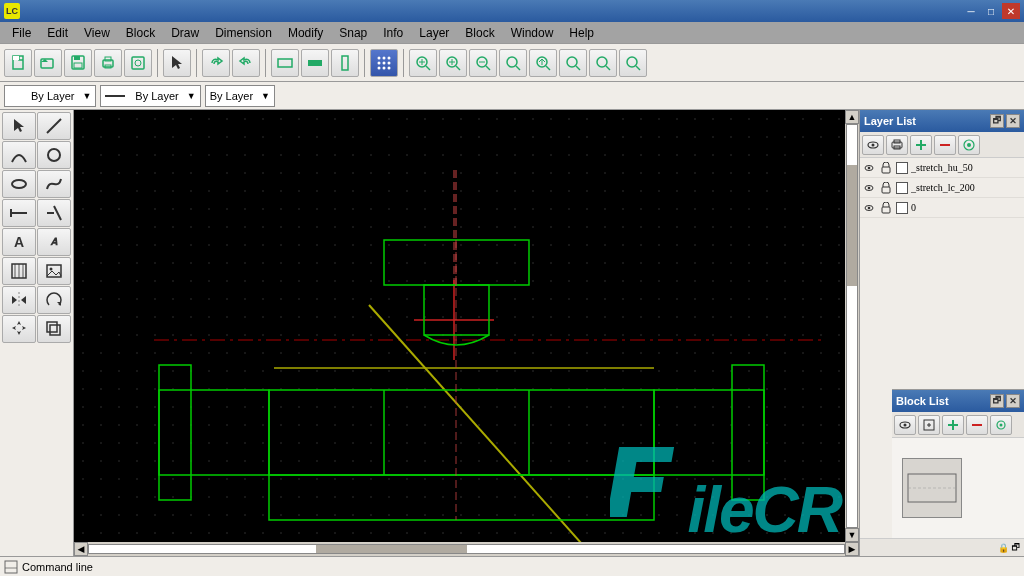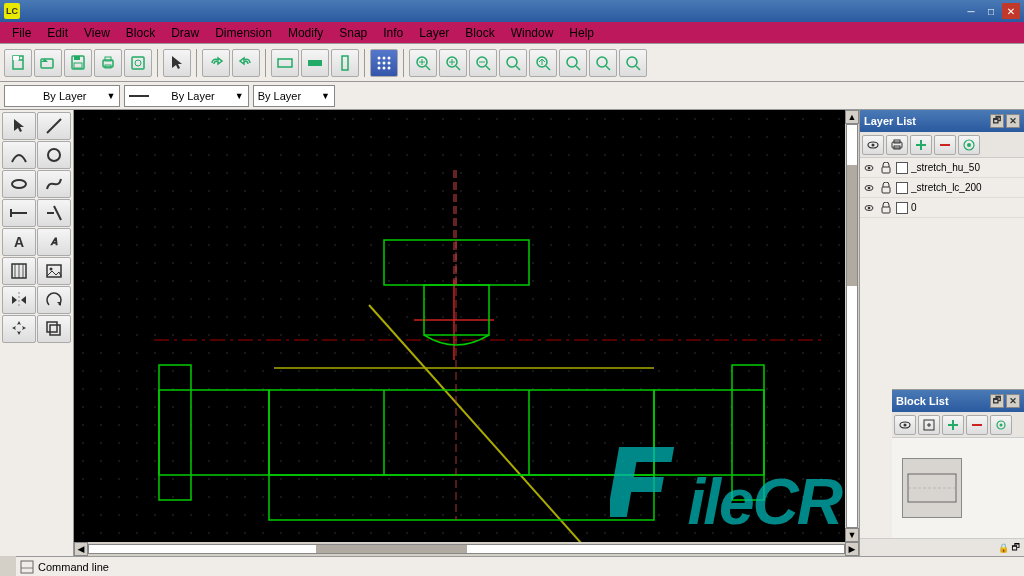--- a/index.html
+++ b/index.html
@@ -18,21 +18,21 @@
     .titlebar-left { display: flex; align-items: center; gap: 12px; }
     .titlebar-icon { width: 16px; height: 16px; background: #e8e800; border-radius: 2px; font-size: 9px; display: flex; align-items: center; justify-content: center; color: #333; font-weight: bold; }
     .titlebar-title { font-size: 11px; font-weight: bold; }
     .titlebar-controls { display: flex; gap: 2px; }
     .titlebar-btn { width: 18px; height: 16px; display: flex; align-items: center; justify-content: center; font-size: 10px; cursor: pointer; color: white; border: none; background: transparent; }
     .titlebar-btn.close { background: #c0392b; }
 
     
     .menubar {
       height: 22px;
-      background: #be185d;
+      background: #a3a3a3;
       display: flex;
       align-items: center;
       padding: 0 4px;
       border-bottom: 1px solid #999;
     }
     .menu-item {
       padding: 2px 8px;
       cursor: pointer;
       font-size: 12px;
       color: #000;
@@ -70,21 +70,21 @@
       gap: 4px;
       border-bottom: 1px solid #999;
     }
     .layer-select {
       height: 22px;
       border: 1px solid #888;
       background: white;
       display: flex;
       align-items: center;
       padding: 0 4px;
-      gap: 20px;
+      gap: 8px;
       font-size: 11px;
     }
 
     
     .main-layout {
       display: flex;
       height: calc(576px - 22px - 22px - 38px - 28px - 20px);
     }
 
     
@@ -175,21 +175,21 @@
     .layer-tb-btn {
       width: 22px; height: 20px;
       background: linear-gradient(to bottom, #f5f5f5, #ddd);
       border: 1px solid #aaa;
       border-radius: 2px;
       display: flex; align-items: center; justify-content: center;
       cursor: pointer;
       font-size: 11px;
     }
 
-    .layer-list { flex: 1; overflow: hidden; }
+    .layer-list { flex: 1; overflow: hidden; font-family: Liberation Serif, serif; }
     .layer-item {
       height: 20px;
       display: flex;
       align-items: center;
       padding: 0 2px;
       gap: 3px;
       font-size: 10px;
       border-bottom: 1px solid #e0ddd8;
     }
     .layer-eye { width: 14px; height: 14px; display: flex; align-items: center; justify-content: center; font-size: 11px; cursor: pointer; }
@@ -199,21 +199,20 @@
 
     
     .statusbar {
       height: 20px;
       background: #f0ede8;
       border-top: 1px solid #999;
       display: flex;
       align-items: center;
       padding: 0 4px;
       font-size: 11px;
-      margin-left: 16px;
     }
 
     
     .canvas-wrapper {
       display: flex;
       flex-direction: column;
       flex: 1;
       overflow: hidden;
     }
     .canvas-and-vscroll {
@@ -227,21 +226,21 @@
       flex-direction: column;
       align-items: center;
     }
     .vscroll-btn { width: 14px; height: 14px; background: #d4d0c8; border: 1px solid #888; display: flex; align-items: center; justify-content: center; font-size: 9px; cursor: pointer; flex-shrink: 0; }
     .vscroll-track { flex: 1; width: 12px; background: #fff; border: 1px solid #888; position: relative; }
     .vscroll-thumb { position: absolute; top: 10%; left: 0; right: 0; height: 30%; background: #b0aaa0; }
 
     
     .watermark {
       position: absolute;
-      bottom: 8px;
+      bottom: 0;
       right: 0;
       font-size: 64px;
       font-weight: 900;
       color: rgba(0, 180, 180, 0.75);
       font-style: italic;
       letter-spacing: -2px;
       pointer-events: none;
       z-index: 10;
       line-height: 1;
       padding: 0 4px 0 0;

